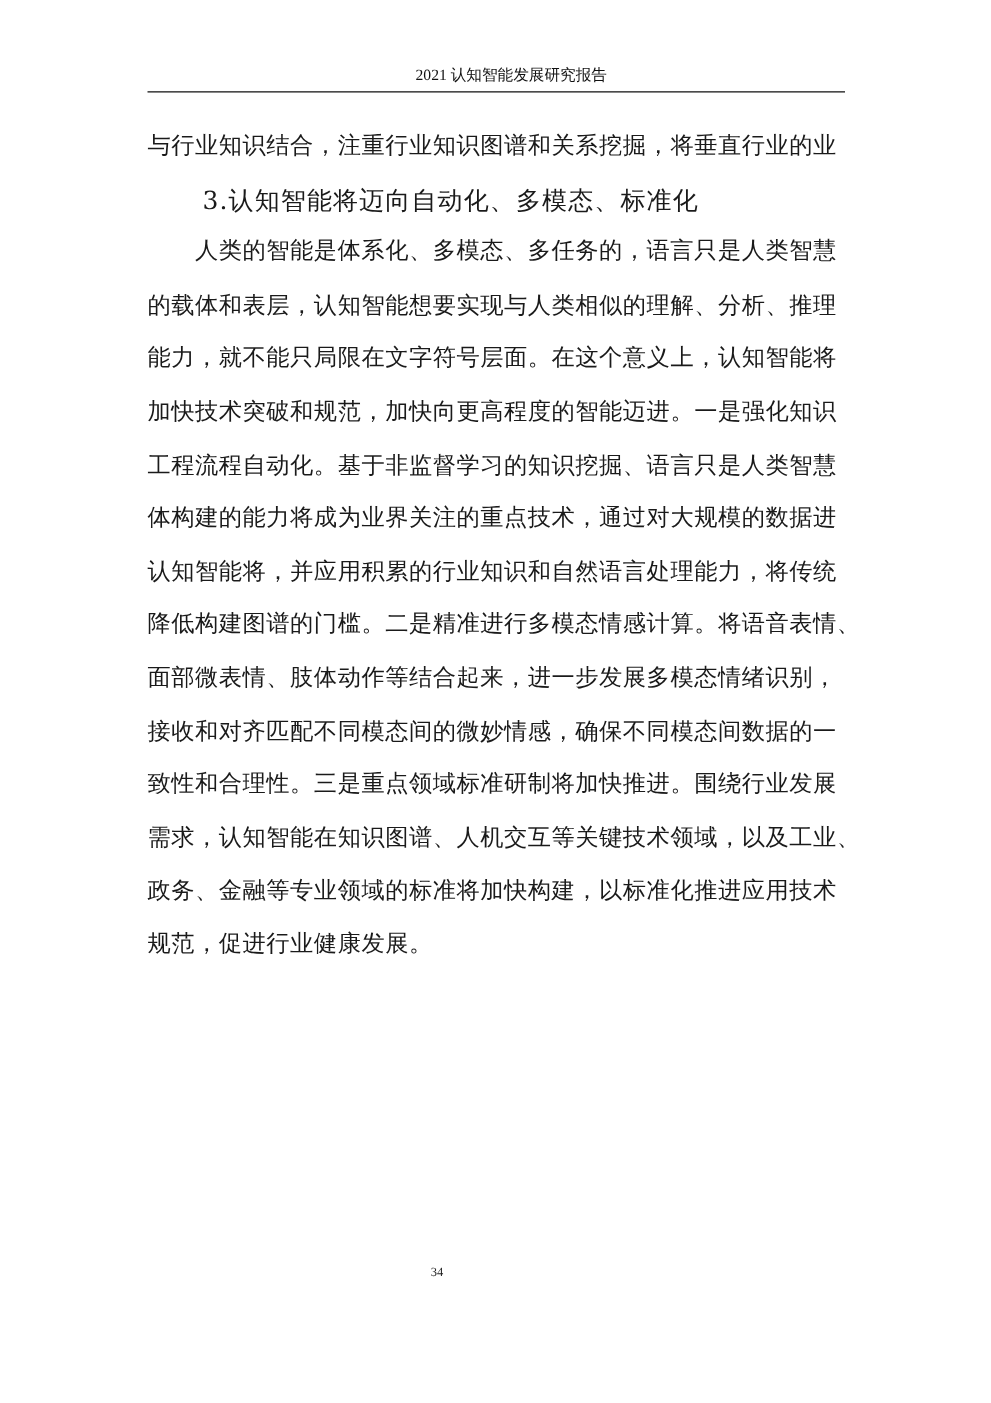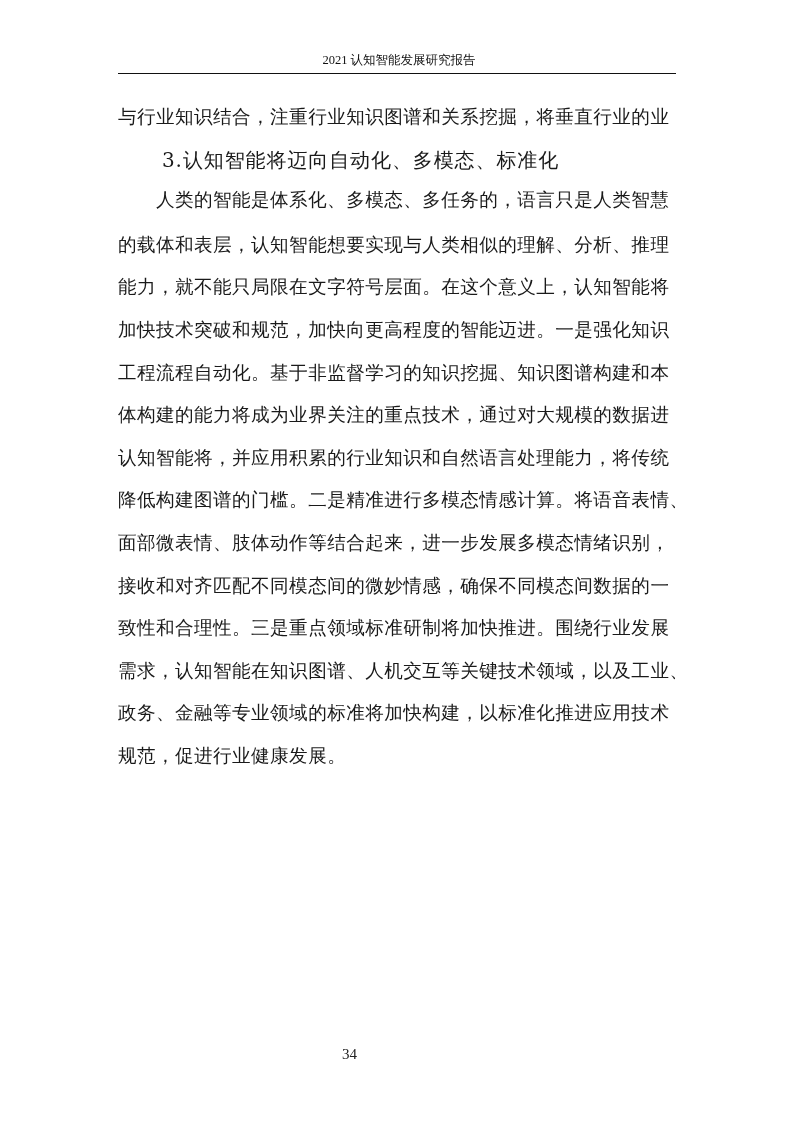--- a/index.html
+++ b/index.html
@@ -1,43 +1,43 @@
 <!DOCTYPE html>
 <html><head>
 <meta charset="utf-8">
 <style>
   html, body { margin: 0; padding: 0; background: #ffffff; }
   body { width: 793px; height: 1122px; position: relative; overflow: hidden;
          font-family: "DejaVu Serif", "Liberation Serif", serif; color: #1a1a1a; }
-  .page-header { position: absolute; left: 120px; top: 52px; width: 558px; text-align: center;
+  .page-header { position: absolute; left: 130px; top: 52px; width: 558px; text-align: center;
          font-size: 12.5px; line-height: 16px; color: #111; font-family: "Liberation Serif", "DejaVu Serif", serif; }
   .header-rule { position: absolute; left: 118px; top: 73px; width: 558px; height: 0;
          border-top: 1.3px solid #111; }
   .body-text { position: absolute; left: 118px; top: 96px; width: 544px; }
   .line { font-size: 18.6px; line-height: 42.6px; height: 42.6px; white-space: nowrap;
           letter-spacing: 0.42px; }
   .heading { font-size: 20px; padding-left: 44px; letter-spacing: 0.9px; }
   .indent { padding-left: 38px; font-family: Liberation Mono, monospace; }
-  .page-number { position: absolute; left: 0; width: 699px; top: 1046px; text-align: center;
-          font-size: 15px; font-family: "Liberation Serif", "DejaVu Serif", serif; color: #222; }
+  .page-number { position: absolute; left: 0; width: 699px; top: 1013px; text-align: center;
+          font-size: 10px; font-family: "Liberation Serif", "DejaVu Serif", serif; color: #222; }
 </style>
 </head>
 <body>
 
 <div class="page-header">2021 认知智能发展研究报告</div>
 <div class="header-rule"></div>
 
 <div class="body-text">
   <div class="line">与行业知识结合，注重行业知识图谱和关系挖掘，将垂直行业的业</div>
   <div class="line heading">3.认知智能将迈向自动化、多模态、标准化</div>
   <div class="line indent">人类的智能是体系化、多模态、多任务的，语言只是人类智慧</div>
   <div class="line">的载体和表层，认知智能想要实现与人类相似的理解、分析、推理</div>
   <div class="line">能力，就不能只局限在文字符号层面。在这个意义上，认知智能将</div>
   <div class="line">加快技术突破和规范，加快向更高程度的智能迈进。一是强化知识</div>
-  <div class="line">工程流程自动化。基于非监督学习的知识挖掘、知识图谱构建和本</div>
+  <div class="line">工程流程自动化。基于非监督学习的知识挖掘、语言只是人类智慧</div>
   <div class="line">体构建的能力将成为业界关注的重点技术，通过对大规模的数据进</div>
   <div class="line">认知智能将，并应用积累的行业知识和自然语言处理能力，将传统</div>
   <div class="line">降低构建图谱的门槛。二是精准进行多模态情感计算。将语音表情、</div>
   <div class="line">面部微表情、肢体动作等结合起来，进一步发展多模态情绪识别，</div>
   <div class="line">接收和对齐匹配不同模态间的微妙情感，确保不同模态间数据的一</div>
   <div class="line">致性和合理性。三是重点领域标准研制将加快推进。围绕行业发展</div>
   <div class="line">需求，认知智能在知识图谱、人机交互等关键技术领域，以及工业、</div>
   <div class="line">政务、金融等专业领域的标准将加快构建，以标准化推进应用技术</div>
   <div class="line">规范，促进行业健康发展。</div>
 </div>

